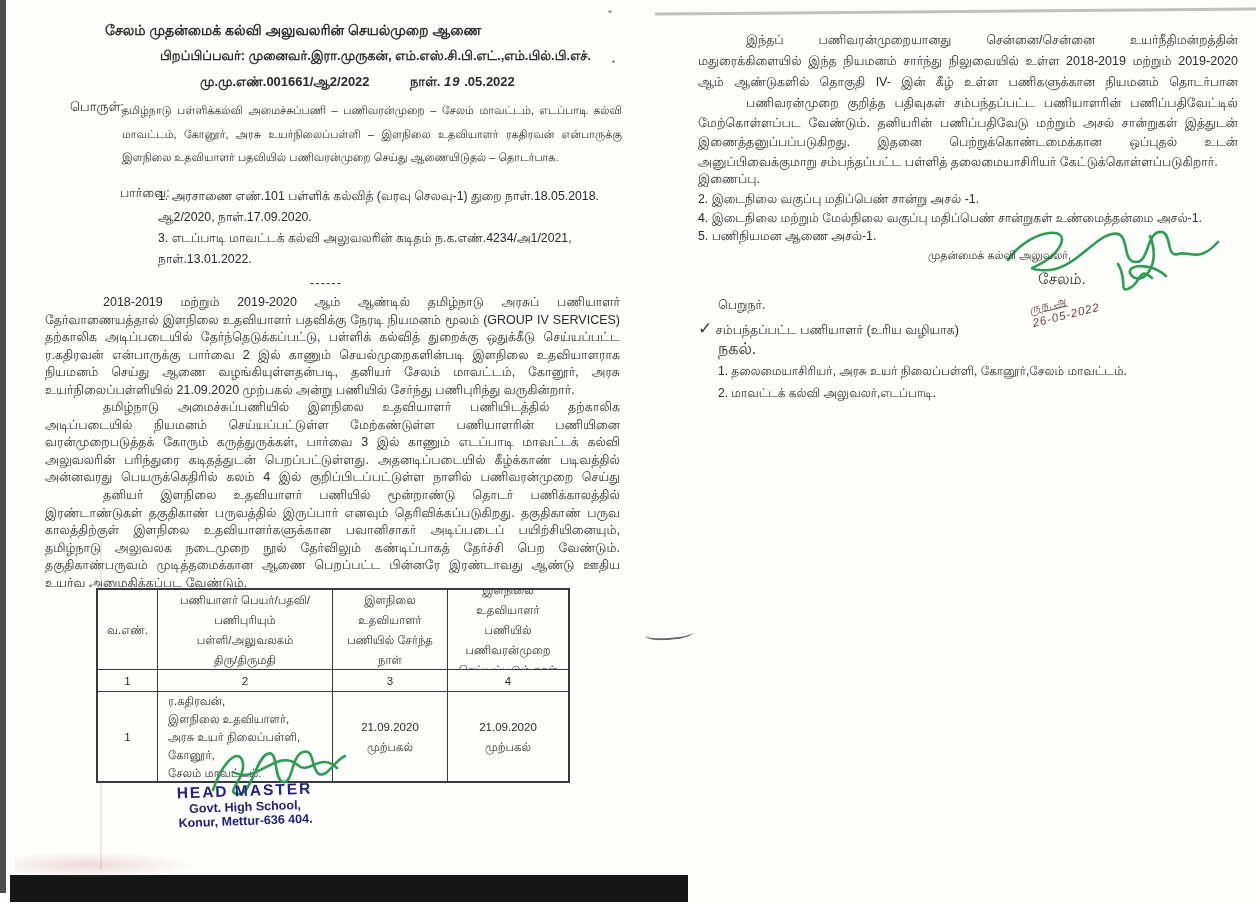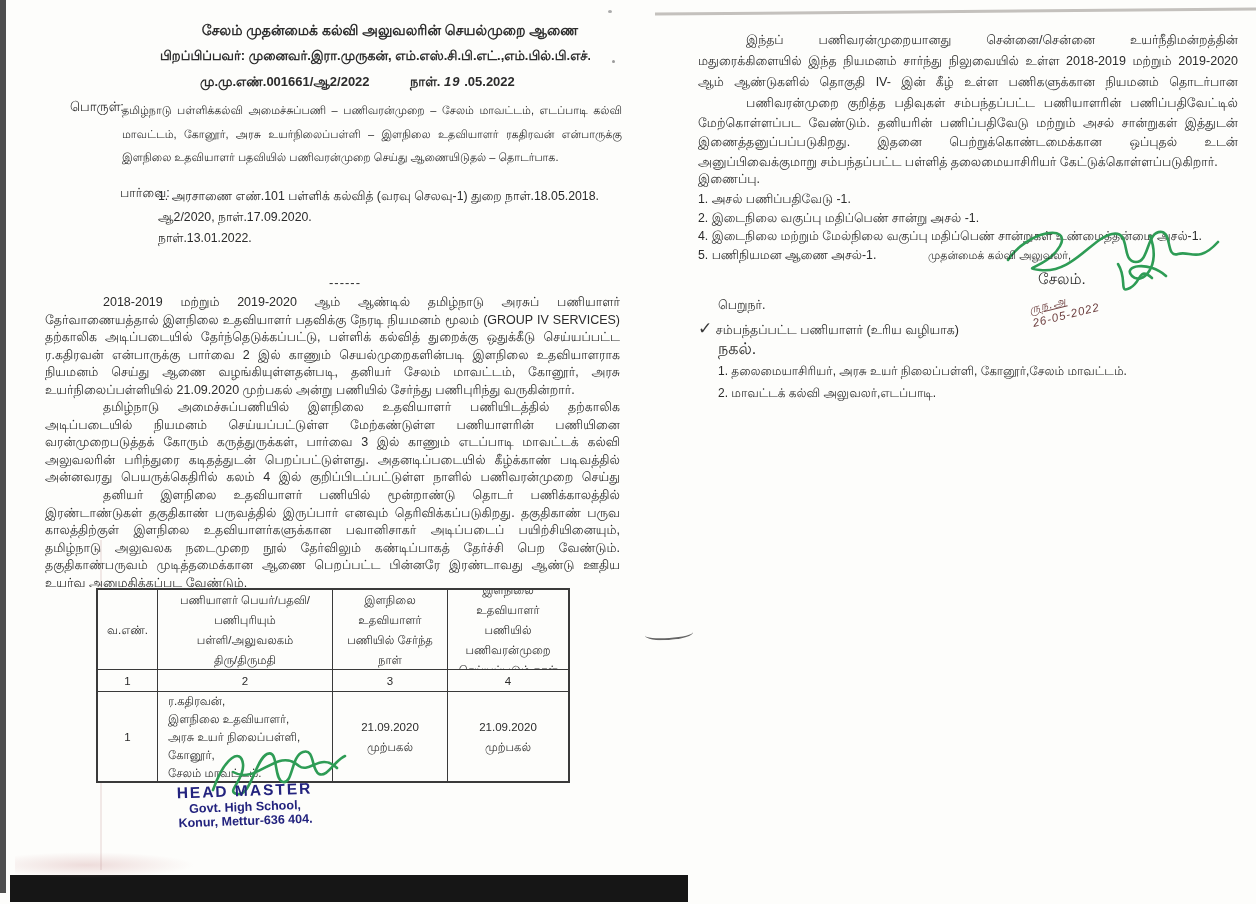--- a/index.html
+++ b/index.html
@@ -1,20 +1,20 @@
 <!DOCTYPE html>
 <html><head>
 <meta charset="utf-8">
 <style>
   *{box-sizing:border-box}
   html,body{margin:0;padding:0}
   body{width:1256px;height:904px;background:#fdfdfb;font-family:"Liberation Sans",sans-serif;color:#2b2b2b;position:relative;overflow:hidden}
   .abs{position:absolute}
   .bold{font-weight:bold}
-  .center{text-align:center}
+  .center{}
   .just{text-align:justify}
   .nowrap{white-space:nowrap}
   .clip{overflow:hidden}
   p{margin:0}
   .body-text{font-size:12.5px;line-height:17.5px}
   .hand{font-style:italic;letter-spacing:1px}
   
   .tbl{border:2px solid #3a3a3a;font-size:11.5px;background:#fdfdfb}
   .trow{display:grid;grid-template-columns:60px 175px 115px 120px}
   .tc{border-right:1.3px solid #3a3a3a;border-bottom:1.3px solid #3a3a3a;display:flex;flex-direction:column;justify-content:center;align-items:center;text-align:center;line-height:20px;padding:2px 4px;overflow:hidden}
@@ -52,20 +52,21 @@
     <span>.05.2022</span>
   </div>
 
   <div class="abs nowrap" style="left:60px;top:99px;width:55px;font-size:13px">பொருள்:</div>
   <div class="abs just clip" style="left:112px;top:99px;width:500px;height:95px;font-size:11px;line-height:23.5px">தமிழ்நாடு பள்ளிக்கல்வி அமைச்சுப்பணி – பணிவரன்முறை – சேலம் மாவட்டம், எடப்பாடி கல்வி மாவட்டம், கோனூர், அரசு உயர்நிலைப்பள்ளி – இளநிலை உதவியாளர் ரகதிரவன் என்பாருக்கு இளநிலை உதவியாளர் பதவியில் பணிவரன்முறை செய்து ஆணையிடுதல் – தொடர்பாக.</div>
 
   <div class="abs nowrap" style="left:110px;top:186px;width:55px;font-size:12.5px">பார்வை:</div>
   <div class="abs clip" style="left:148px;top:186px;width:460px;height:100px;font-size:12.3px;line-height:21px;white-space:nowrap">
       <div>1. அரசாணை எண்.101 பள்ளிக் கல்வித் (வரவு செலவு-1) துறை நாள்.18.05.2018.</div>
       <div>ஆ2/2020, நாள்.17.09.2020.</div>
+      <div>3. எடப்பாடி மாவட்டக் கல்வி அலுவலரின் கடிதம் ந.க.எண்.4234/அ1/2021,</div>
       <div>நாள்.13.01.2022.</div>
     </div>
 
   <div class="abs center nowrap" style="left:300px;top:275px;width:70px;font-size:13px;letter-spacing:1px">------</div>
 
   <p class="abs just clip body-text" style="left:35px;top:294px;width:575px;height:105px;text-indent:58px">2018-2019 மற்றும் 2019-2020 ஆம் ஆண்டில் தமிழ்நாடு அரசுப் பணியாளர் தேர்வாணையத்தால் இளநிலை உதவியாளர் பதவிக்கு நேரடி நியமனம் மூலம் (GROUP IV SERVICES) தற்காலிக அடிப்படையில் தேர்ந்தெடுக்கப்பட்டு, பள்ளிக் கல்வித் துறைக்கு ஒதுக்கீடு செய்யப்பட்ட ர.கதிரவன் என்பாருக்கு பார்வை 2 இல் காணும் செயல்முறைகளின்படி இளநிலை உதவியாளராக நியமனம் செய்து ஆணை வழங்கியுள்ளதன்படி, தனியர் சேலம் மாவட்டம், கோனூர், அரசு உயர்நிலைப்பள்ளியில் 21.09.2020 முற்பகல் அன்று பணியில் சேர்ந்து பணிபுரிந்து வருகின்றார்.</p>
   <p class="abs just clip body-text" style="left:35px;top:399px;width:575px;height:88px;text-indent:58px">தமிழ்நாடு அமைச்சுப்பணியில் இளநிலை உதவியாளர் பணியிடத்தில் தற்காலிக அடிப்படையில் நியமனம் செய்யப்பட்டுள்ள மேற்கண்டுள்ள பணியாளரின் பணியினை வரன்முறைபடுத்தக் கோரும் கருத்துருக்கள், பார்வை 3 இல் காணும் எடப்பாடி மாவட்டக் கல்வி அலுவலரின் பரிந்துரை கடிதத்துடன் பெறப்பட்டுள்ளது. அதனடிப்படையில் கீழ்க்காண் படிவத்தில் அன்னவரது பெயருக்கெதிரில் கலம் 4 இல் குறிப்பிடப்பட்டுள்ள நாளில் பணிவரன்முறை செய்து ஆணையிடப்படுகிறது.</p>
   <p class="abs just clip body-text" style="left:35px;top:487px;width:575px;height:100px;text-indent:58px">தனியர் இளநிலை உதவியாளர் பணியில் மூன்றாண்டு தொடர் பணிக்காலத்தில் இரண்டாண்டுகள் தகுதிகாண் பருவத்தில் இருப்பார் எனவும் தெரிவிக்கப்படுகிறது. தகுதிகாண் பருவ காலத்திற்குள் இளநிலை உதவியாளர்களுக்கான பவானிசாகர் அடிப்படைப் பயிற்சியினையும், தமிழ்நாடு அலுவலக நடைமுறை நூல் தேர்விலும் கண்டிப்பாகத் தேர்ச்சி பெற வேண்டும். தகுதிகாண்பருவம் முடித்தமைக்கான ஆணை பெறப்பட்ட பின்னரே இரண்டாவது ஆண்டு ஊதிய உயர்வு அனுமதிக்கப்பட வேண்டும்.</p>
 
   <div class="abs tbl" style="left:86px;top:588px">
@@ -125,21 +126,20 @@
   </div>
 </div>
 
 <div class="abs" style="left:690px;top:0;width:566px;height:904px">
 
   <p class="abs just clip" style="left:8px;top:30px;width:540px;height:64px;font-size:12.5px;line-height:21px;text-indent:48px">இந்தப் பணிவரன்முறையானது சென்னை/சென்னை உயர்நீதிமன்றத்தின் மதுரைக்கிளையில் இந்த நியமனம் சார்ந்து நிலுவையில் உள்ள 2018-2019 மற்றும் 2019-2020 ஆம் ஆண்டுகளில் தொகுதி IV- இன் கீழ் உள்ள பணிகளுக்கான நியமனம் தொடர்பான வழக்குகளின் முடிவிற்கு உட்பட்டதாகும்.</p>
   <p class="abs just clip" style="left:8px;top:94px;width:540px;height:78px;font-size:12.5px;line-height:19.5px;text-indent:48px">பணிவரன்முறை குறித்த பதிவுகள் சம்பந்தப்பட்ட பணியாளரின் பணிப்பதிவேட்டில் மேற்கொள்ளப்பட வேண்டும். தனியரின் பணிப்பதிவேடு மற்றும் அசல் சான்றுகள் இத்துடன் இணைத்தனுப்பப்படுகிறது. இதனை பெற்றுக்கொண்டமைக்கான ஒப்புதல் உடன் அனுப்பிவைக்குமாறு சம்பந்தப்பட்ட பள்ளித் தலைமையாசிரியர் கேட்டுக்கொள்ளப்படுகிறார்.</p>
 
   <div class="abs nowrap" style="left:8px;top:172px;font-size:12.5px">இணைப்பு.</div>
   <div class="abs clip" style="left:8px;top:190px;width:545px;height:74px;font-size:12.3px;line-height:18.5px;white-space:nowrap">
-      <div>1. அசல் பணிப்பதிவேடு -1.</div>
       <div>2. இடைநிலை வகுப்பு மதிப்பெண் சான்று அசல் -1.</div>
       <div>4. இடைநிலை மற்றும் மேல்நிலை வகுப்பு மதிப்பெண் சான்றுகள் உண்மைத்தன்மை அசல்-1.</div>
       <div>5. பணிநியமன ஆணை அசல்-1.</div>
     </div>
 
   <svg class="abs" style="left:310px;top:218px" width="230" height="85" viewBox="0 0 230 85">
     <path class="green-ink" d="M8,42 C28,12 72,6 60,28 C48,50 18,50 40,52 C72,56 92,20 112,16 C132,12 120,44 136,44 C150,44 146,12 162,14 C172,16 166,40 178,36 C190,32 198,46 218,24"></path>
     <path class="green-ink" d="M150,18 C162,48 142,68 132,58 C122,48 148,42 166,58"></path>
     <path class="green-ink" d="M118,46 C128,62 118,76 130,70 C142,64 138,48 152,60"></path>
   </svg>

